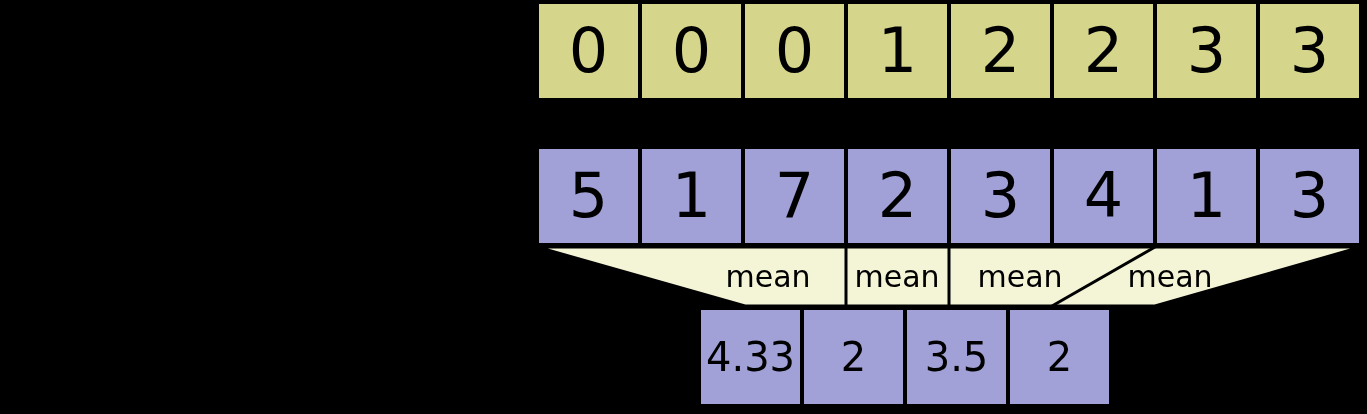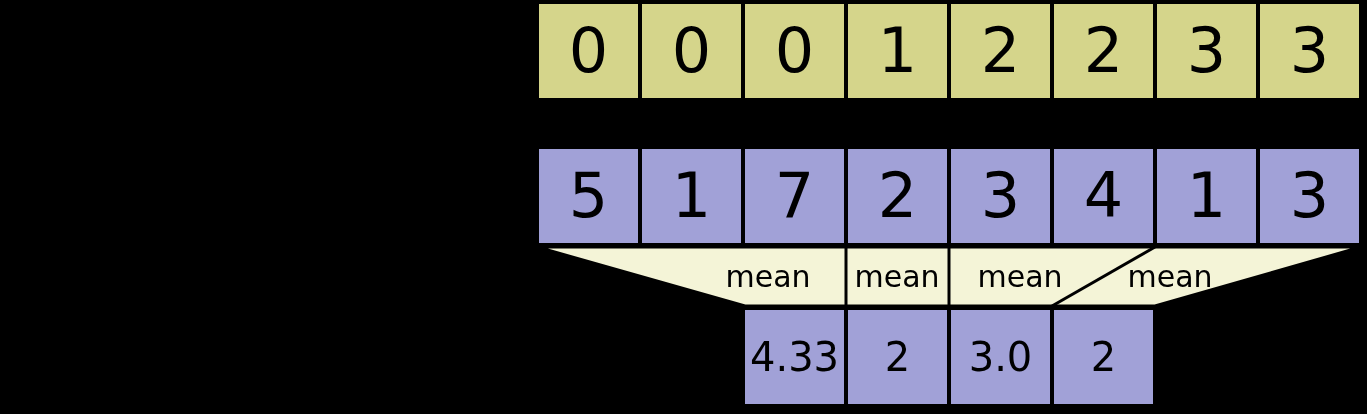--- a/index.html
+++ b/index.html
@@ -24,21 +24,21 @@
     align-items: center;
     justify-content: center;
     font-size: 62px;
     line-height: 1;
     color: var(--text, #000);
   }
   .segment-row { left: 535px; top: 0; }
   .segment-row .cell { background: var(--segment-cell, #d5d58b); }
   .data-row { left: 535px; top: 145px; }
   .data-row .cell { background: var(--data-cell, #a1a1d7); }
-  .result-row { left: 741px; top: 306px; }
+  .result-row { left: 697px; top: 306px; }
   .result-row .cell { background: var(--result-cell, #a1a1d7); font-size: 40px; }
   .funnel {
     position: absolute;
     left: 0;
     top: 245px;
     width: 1367px;
     height: 64px;
   }
   .funnel polygon { fill: var(--funnel-fill, #f4f4d7); stroke: var(--border, #000); stroke-width: 3; }
   .funnel line { stroke: var(--border, #000); stroke-width: 3; }
@@ -83,17 +83,17 @@
     <line x1="1155" y1="2" x2="1052" y2="61"></line>
     <text x="768" y="42">mean</text>
     <text x="897" y="42">mean</text>
     <text x="1020" y="42">mean</text>
     <text x="1170" y="42">mean</text>
   </svg>
 
   <div class="row result-row">
     <div class="cell">4.33</div>
     <div class="cell">2</div>
-    <div class="cell">3.0</div>
+    <div class="cell">3.5</div>
     <div class="cell">2</div>
   </div>
 
 </div>
 
 </body></html>

